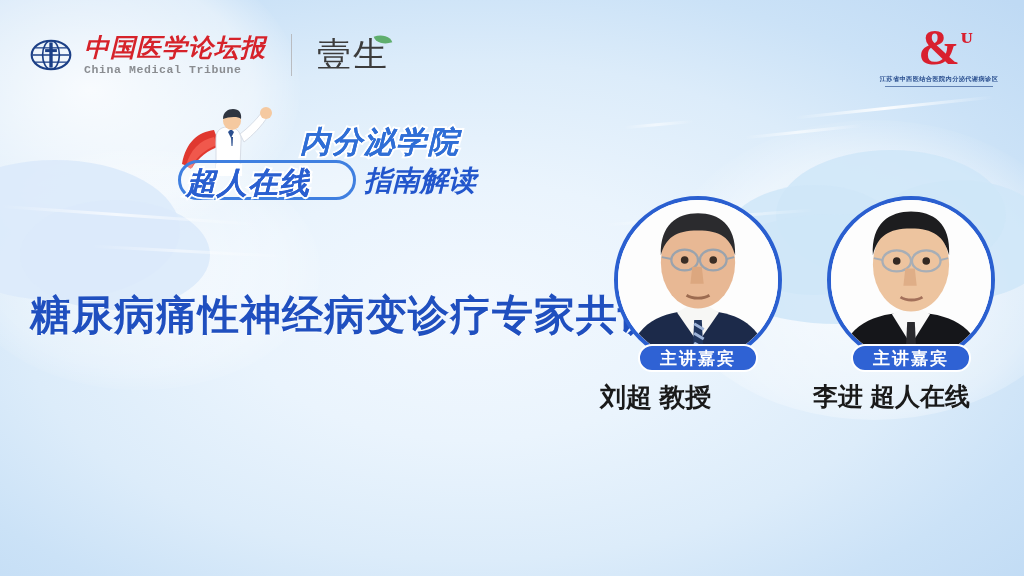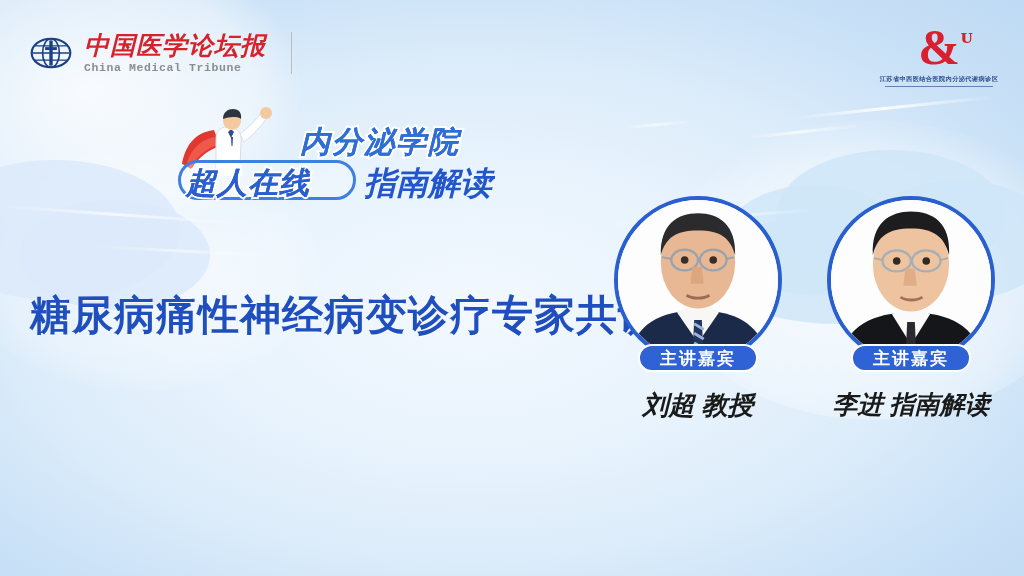--- a/index.html
+++ b/index.html
@@ -152,21 +152,21 @@
     white-space: nowrap;
   }
   .pill-text-top {
     position: absolute; left: 14px; top: 55px;
     font-size: 30px; font-weight: bold; font-style: italic;
     color: #2a5fd0; letter-spacing: 1px; white-space: nowrap;
   }
 
   .guide-line {
     position: absolute; left: 192px; top: 54px;
-    font-size: 32px; font-weight: bold; font-style: italic;
+    font-size: 28px; font-weight: bold; font-style: italic;
     color: #2256cc; letter-spacing: 0px; white-space: nowrap;
     font-family: "Liberation Serif", "DejaVu Serif", serif;
     text-align: center;
   }
 
   
   .headline {
     position: absolute; left: 30px; top: 288px;
     font-size: 41px; font-weight: bold;
     color: #1f4fbf; letter-spacing: 1px;
@@ -200,24 +200,23 @@
     border-radius: 15px;
     display: flex; align-items: center; justify-content: center;
     box-sizing: border-box;
     z-index: 3;
   }
   .guest-badge span {
     font-size: 17px; font-weight: bold; color: #ffffff;
     letter-spacing: 2px;
   }
   .speaker-name {
-    margin-top: 16px; text-align: center;
+    margin-top: 8px; text-align: left;
     font-size: 26px; font-weight: bold; color: #1a1a1a;
     white-space: nowrap;
-    font-style: italic;
   }
   .sp-2 .speaker-name { font-size: 25px; }
 </style>
 </head>
 <body>
 
 <div id="stage">
 
   <div class="bgshape cloud-a"></div>
   <div class="bgshape cloud-b"></div>
@@ -246,20 +245,24 @@
       <line x1="12" y1="33" x2="88" y2="33" stroke="#1b3f86" stroke-width="3"></line>
       <line x1="12" y1="67" x2="88" y2="67" stroke="#1b3f86" stroke-width="3"></line>
       <rect x="46" y="20" width="8" height="60" fill="#1b3f86"></rect>
       <rect x="36" y="36" width="28" height="7" fill="#1b3f86"></rect>
     </svg>
     <div class="cmt-text">
       <div class="cmt-cn">中国医学论坛报</div>
       <div class="cmt-en">China Medical Tribune</div>
     </div>
     <div class="logo-divider"></div>
+    <div class="yisheng">
+      <span>壹生</span>
+      <span class="leaf"></span>
+    </div>
   </div>
 
   <div class="logo-right">
     <div class="amp-mark">
       <span>&amp;</span>
       <span class="tick">ᴜ</span>
     </div>
     <div class="hospital-name">江苏省中西医结合医院内分泌代谢病诊区</div>
     <div class="hospital-rule"></div>
   </div>
@@ -337,18 +340,18 @@
           <line x1="123" y1="61" x2="115" y2="63" stroke="#a7aeb6" stroke-width="2"></line>
           <ellipse cx="69" cy="64" rx="4" ry="4" fill="#332822"></ellipse>
           <ellipse cx="100" cy="64" rx="4" ry="4" fill="#332822"></ellipse>
           <path d="M78 72 L76 90 L90 90 L88 72 Z" fill="#dfae87"></path>
           <path d="M73 102 C79 106 90 106 96 102" stroke="#a3705a" stroke-width="3" fill="none"></path>
         </svg>
       </div>
       <div class="guest-badge">
         <span>主讲嘉宾</span>
       </div>
-      <div class="speaker-name">李进 指南解读</div>
+      <div class="speaker-name">李进 超人在线</div>
     </div>
 
   </div>
 
 </div>
 
 </body></html>

